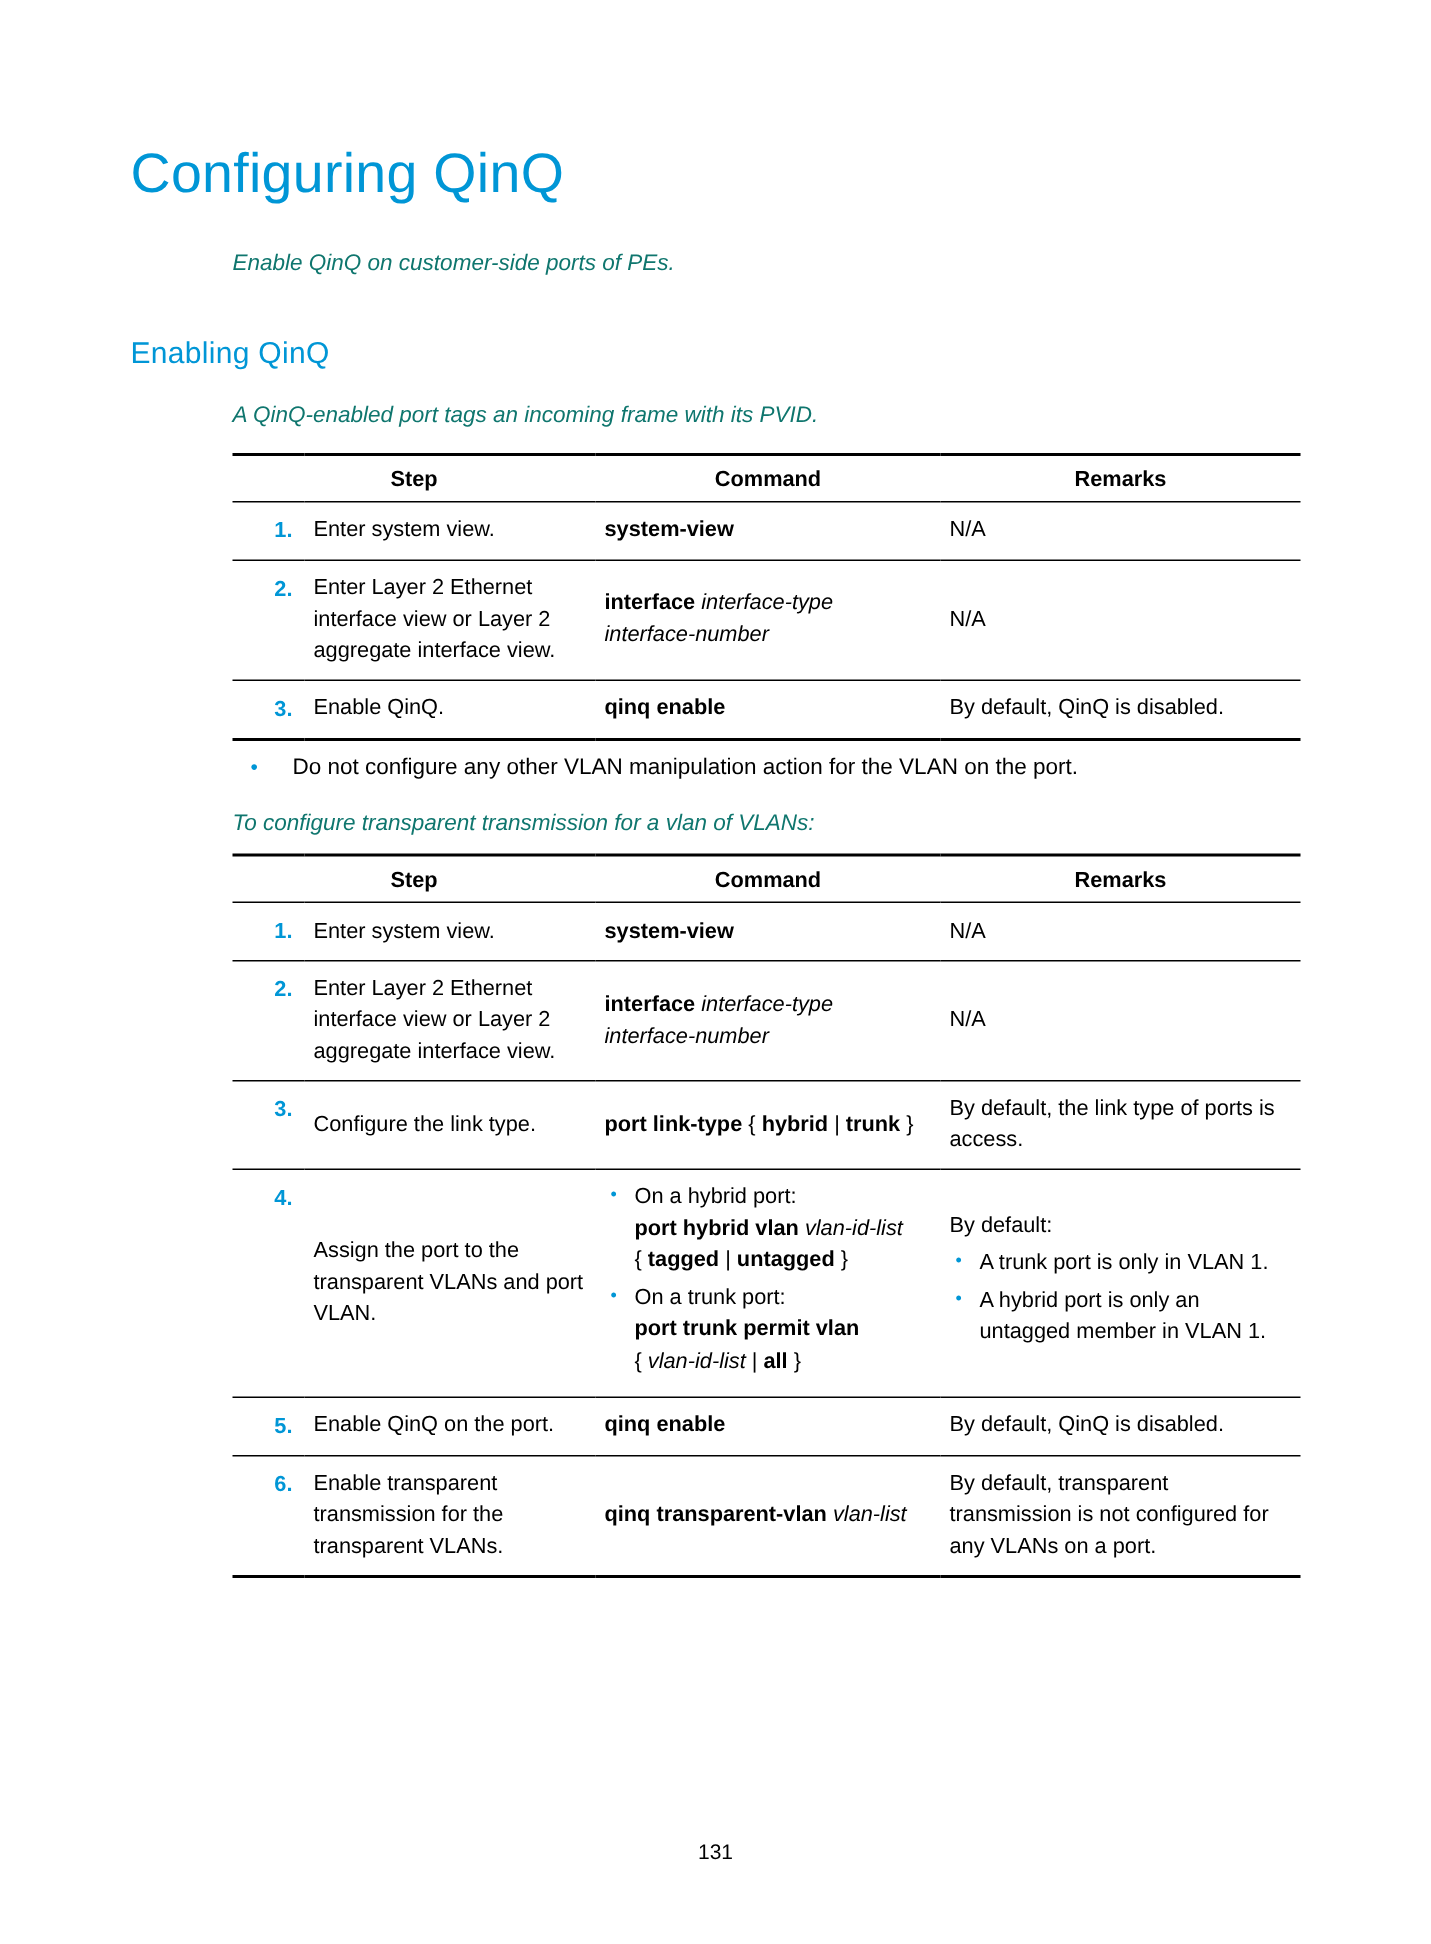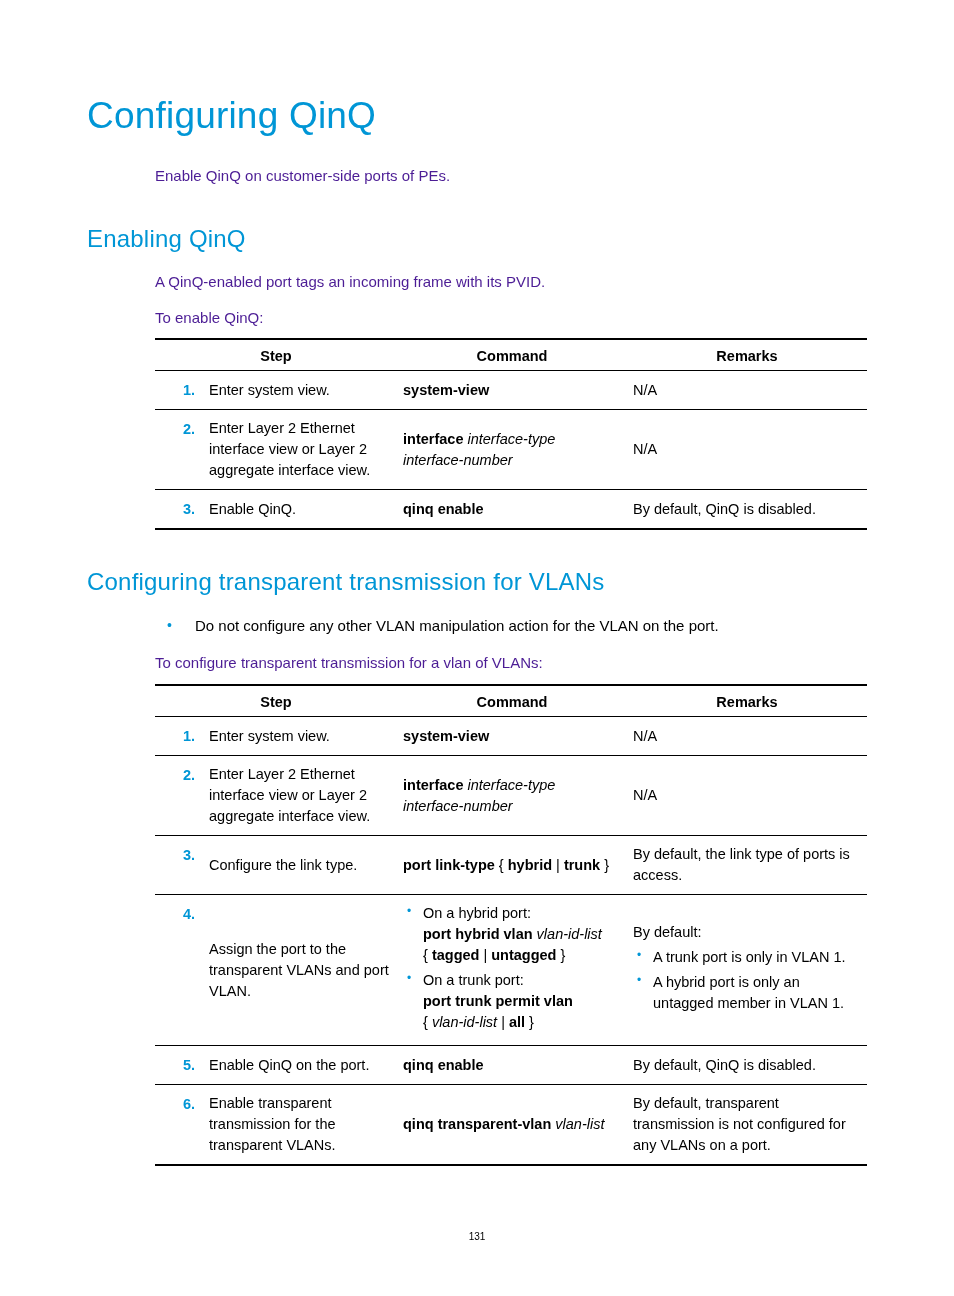--- a/index.html
+++ b/index.html
@@ -21,30 +21,31 @@
     font-weight: 400;
     color: #0096d6;
     font-size: 37px;
     margin: 0 0 28px 0;
     letter-spacing: 0.2px;
   }
   .h2 {
     font-family: Arial, Helvetica, sans-serif;
     font-weight: 400;
     color: #0096d6;
-    font-size: 24px;
+    font-size: 20px;
     margin: 38px 0 18px 0;
     letter-spacing: 0.2px;
   }
   .body-p {
     font-size: 15px;
     line-height: 1.45;
     margin: 0 0 10px 0;
     padding-left: 68px;
-    color: #4c1d95;
+    color: #0f766e;
+    font-style: italic;
   }
   .body-p.tight { margin-bottom: 14px; }
 
   ul.bullets {
     list-style: none;
     padding: 0 0 0 68px;
     margin: 6px 0 14px 0;
   }
   ul.bullets > li {
     position: relative;
@@ -110,36 +111,35 @@
     color: #0096d6;
     font-size: 12px;
   }
 
   .pagenum {
     position: absolute;
     bottom: 54px;
     width: 954px;
     left: 0;
     text-align: center;
-    font-size: 10px;
+    font-size: 14px;
   }
 </style>
 </head>
 <body>
 
 <div class="page">
 
   <h1 class="h1">Configuring QinQ</h1>
 
   <p class="body-p">Enable QinQ on customer-side ports of PEs.</p>
 
   <h2 class="h2">Enabling QinQ</h2>
 
   <p class="body-p tight">A QinQ-enabled port tags an incoming frame with its PVID.</p>
-  <p class="body-p">To enable QinQ:</p>
 
   <table class="cmd">
     <colgroup>
         <col class="col-num">
         <col class="col-step">
         <col class="col-cmd">
         <col class="col-rem">
       </colgroup>
     <thead>
       <tr>
@@ -167,21 +167,20 @@
       </tr>
       <tr>
         <td class="col-num">3.</td>
         <td>Enable QinQ.</td>
         <td><span class="b">qinq enable</span></td>
         <td>By default, QinQ is disabled.</td>
       </tr>
     </tbody>
   </table>
 
-  <h2 class="h2">Configuring transparent transmission for VLANs</h2>
 
 
   <ul class="bullets">
     <li>Do not configure any other VLAN manipulation action for the VLAN on the port.</li>
   </ul>
 
   <p class="body-p">To configure transparent transmission for a vlan of VLANs:</p>
 
   <table class="cmd">
     <colgroup>

